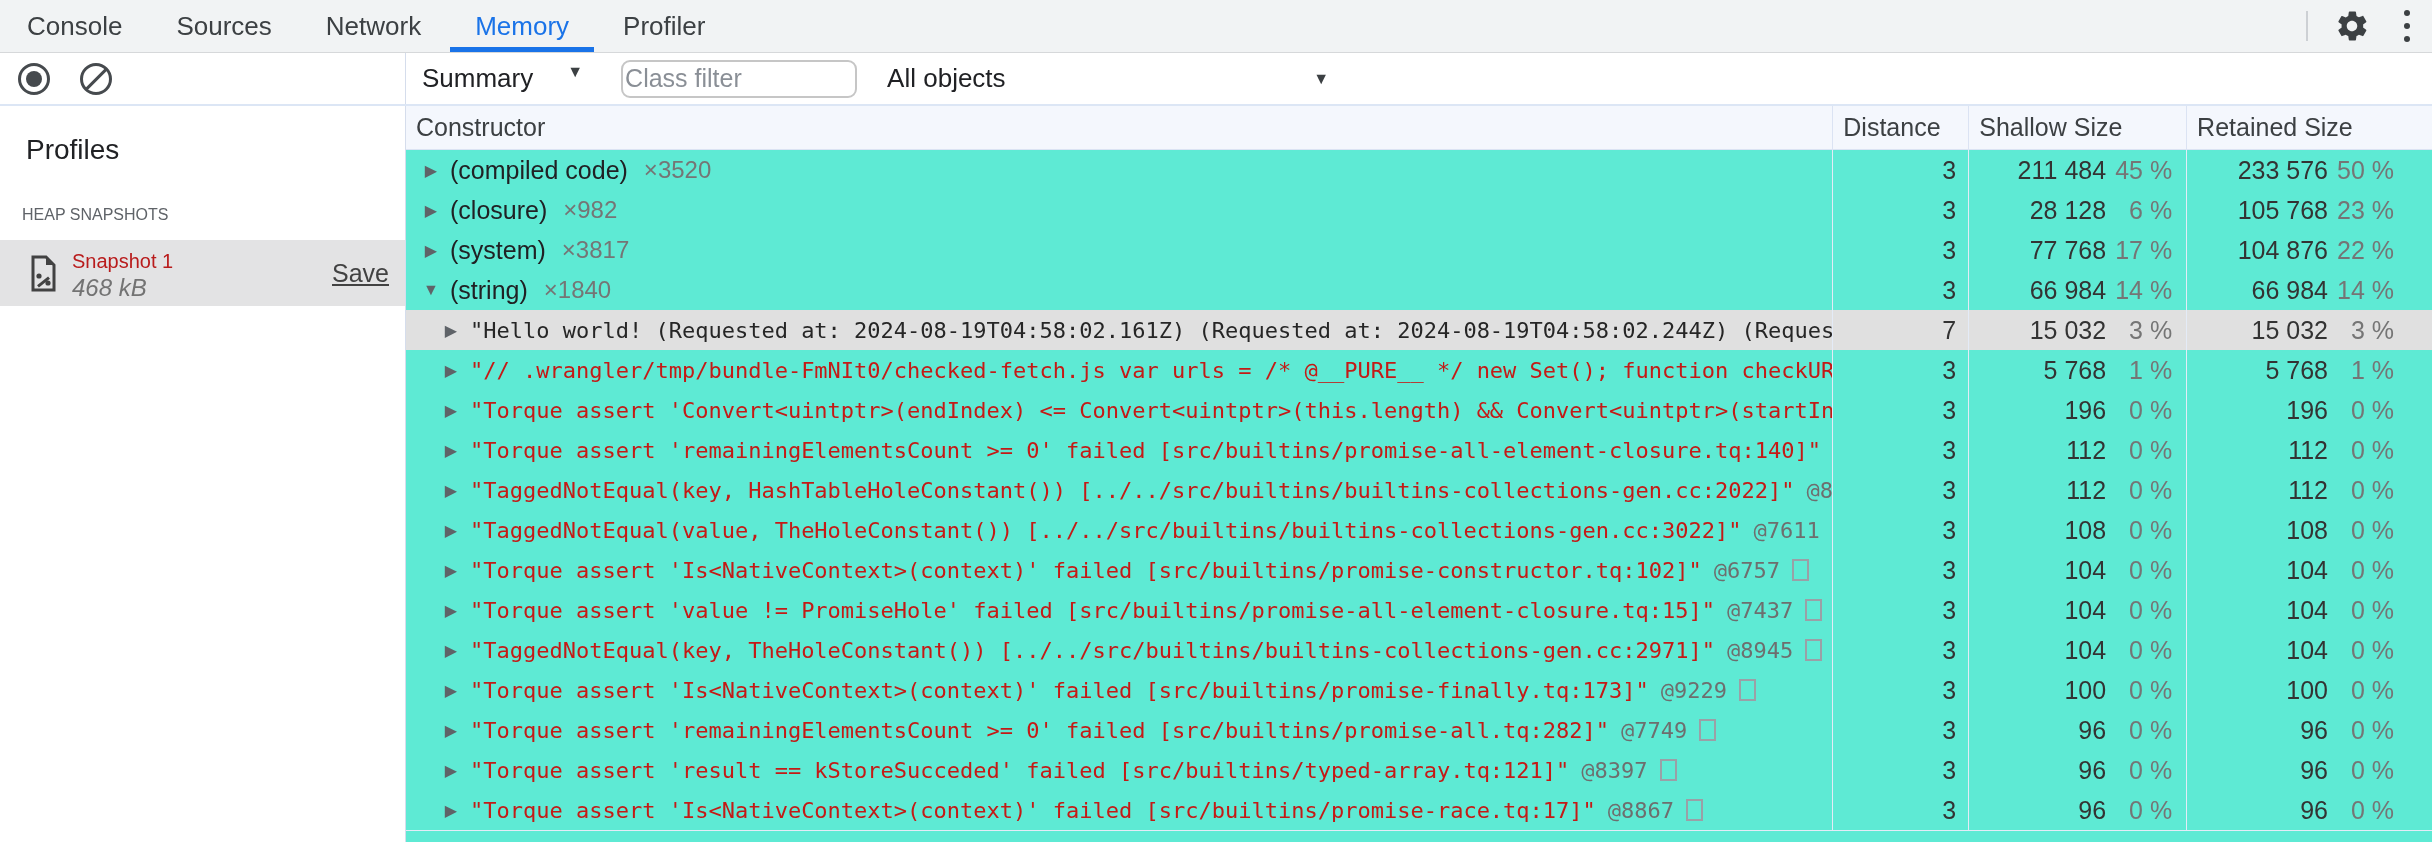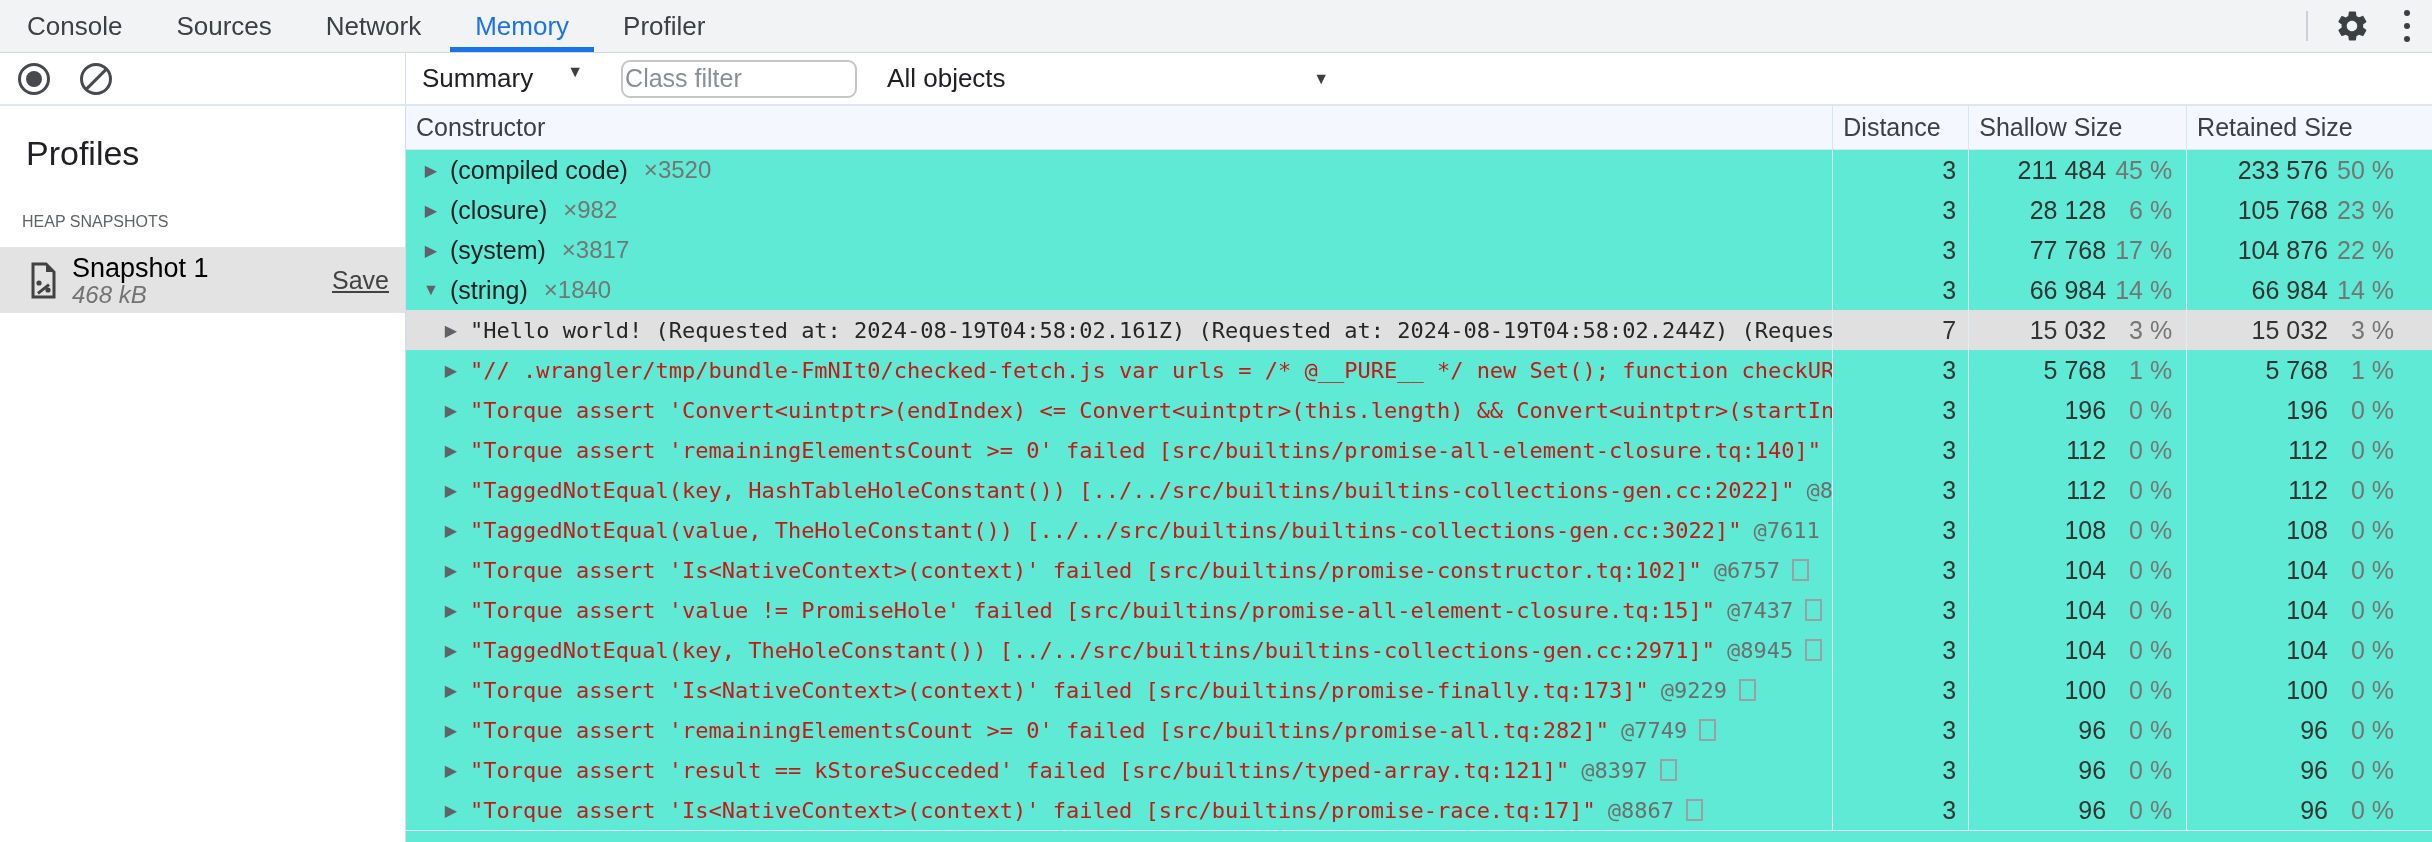--- a/index.html
+++ b/index.html
@@ -48,26 +48,26 @@
   .class-filter {
     margin-left:38px; width:236px; height:38px; border:2px solid #c6c6c6; border-radius:9px;
     font-family:"Liberation Sans", sans-serif; font-size:25px; color:#737373; padding:0 2px; outline:none; background:#fff;
   }
   .class-filter::placeholder { color:#8a8f96; }
   .objects-dd { margin-left:30px; width:442px; display:flex; justify-content:space-between; align-items:center; font-size:26px; color:#202124; }
   .objects-dd .arrow { font-size:16px; color:#3c4043; }
 
   
   .sidebar { position:absolute; top:106px; left:0; width:406px; bottom:0; background:#fff; border-right:1px solid #d5ddec; }
-  .profiles-title { margin:28px 0 0 26px; font-size:34px; color:#202124; }
+  .profiles-title { margin:28px 0 0 26px; font-size:28px; color:#202124; }
   .heap-label { margin:40px 0 16px 22px; font-size:16px; color:#5f6368; }
   .snapshot-item { height:66px; background:#e3e3e4; display:flex; align-items:center; padding:0 16px 0 30px; }
   .snap-icon { width:26px; height:37px; flex:0 0 auto; }
   .snap-texts { margin-left:16px; display:flex; flex-direction:column; justify-content:center; }
-  .snap-name { font-size:27px; color:#000000; line-height:30px; }
+  .snap-name { font-size:20px; color:#b91c1c; line-height:30px; }
   .snap-size { font-size:24px; color:#737373; line-height:24px;font-style:italic; }
   .save-link { margin-left:auto; font-size:25px; color:#424242; text-decoration:underline; cursor:pointer; }
 
   
   .grid { position:absolute; left:406px; top:106px; right:0; bottom:0; background:#5eead4; }
   .ghead { display:flex; height:44px; background:#f4f7fd; border-bottom:1px solid #dbe3f3; align-items:center; font-size:25px; color:#3c4043; }
   .hc { height:100%; display:flex; align-items:center; padding-left:10px; }
   .hc + .hc { border-left:1px solid #dbe3f3; }
   .w-con { width:1427px; }
   .w-dis { width:136px; }

